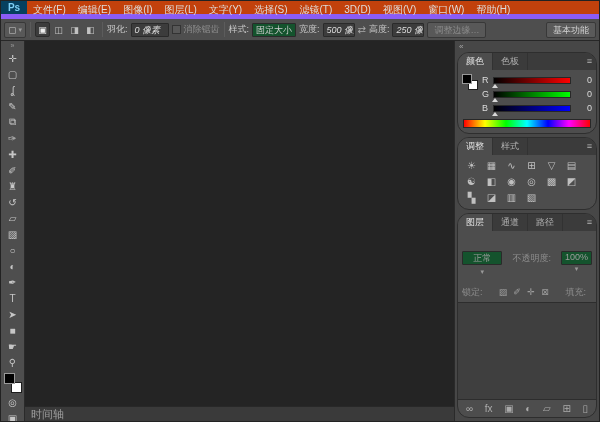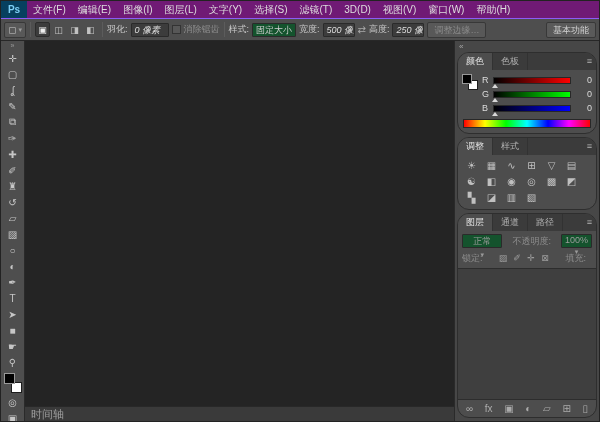--- a/index.html
+++ b/index.html
@@ -1,21 +1,21 @@
 <!DOCTYPE html>
 <html><head>
 <meta charset="utf-8">
 <style>
   html,body{margin:0;padding:0;width:600px;height:422px;overflow:hidden;
     font-family:"Liberation Sans","DejaVu Sans",sans-serif;background:#4e4e4e;}
   *{box-sizing:border-box;cursor:default;user-select:none;}
   .app{width:600px;height:422px;display:flex;flex-direction:column;border:1px solid #222;background:#4e4e4e;}
 
   
-  .menubar{height:18px;display:flex;align-items:stretch;background:#701a75;border-bottom:1px solid #8b5cf6;flex:0 0 18px;text-align:right;}
+  .menubar{height:18px;display:flex;align-items:stretch;background:#c2410c;border-bottom:5px solid #8b5cf6;flex:0 0 18px;text-align:right;}
   .ps-logo{width:26px;display:flex;align-items:center;justify-content:center;background:#06405f;color:#7ecff5;
     font-weight:bold;font-size:10px;}
   .menu-items{display:flex;}
   .menu-item{padding:0 6px;font-size:10px;color:#dedede;line-height:17px;white-space:nowrap;}
 
   
   .optionsbar{height:22px;flex:0 0 22px;display:flex;align-items:center;background:#4e4e4e;
     border-bottom:1px solid #272727;padding:0 3px;gap:3px;font-size:9px;color:#cccccc;overflow:hidden;}
   .opt-toolpreset{display:flex;align-items:center;gap:2px;background:#585858;border:1px solid #383838;
     height:16px;padding:0 3px;border-radius:2px;color:#c9c9c9;}
@@ -87,21 +87,21 @@
 
   
   .adj-content{padding:3px 5px 5px 5px;}
   .adj-title{font-size:9px;color:#cfcfcf;margin:1px 0 3px 0;}
   .adj-grid{display:flex;flex-wrap:wrap;gap:2px 3px;}
   .adj-icon{width:17px;height:14px;display:flex;align-items:center;justify-content:center;color:#c0c0c0;
     font-size:10px;border:1px solid transparent;border-radius:2px;}
 
   
   .layers-panel{flex:1;min-height:0;}
-  .layers-controls{display:flex;align-items:center;gap:10px;padding:3px 4px;font-size:9px;text-align:center;}
+  .layers-controls{display:flex;align-items:center;gap:10px;padding:20px 4px;font-size:9px;text-align:center;}
   .blend{width:44px;justify-content:space-between;color:#9c9c9c;}
   .opacity,.fill{width:32px;justify-content:space-between;color:#9c9c9c;}
   .layers-lock{display:flex;align-items:center;gap:14px;padding:0 4px 3px 4px;font-size:9px;}
   .lock-icons{display:flex;gap:1px;}
   .lock-icon{width:13px;height:13px;display:flex;align-items:center;justify-content:center;color:#9c9c9c;font-size:9px;}
   .layers-list{flex:1;background:#3f3f3f;border-top:1px solid #2d2d2d;border-bottom:1px solid #2d2d2d;min-height:0;}
   .layers-footer{height:17px;flex:0 0 17px;display:flex;align-items:center;justify-content:space-between;
     padding:0 8px;}
   .footer-icon{color:#ababab;font-size:10px;font-style:normal;line-height:16px;}
 </style>

